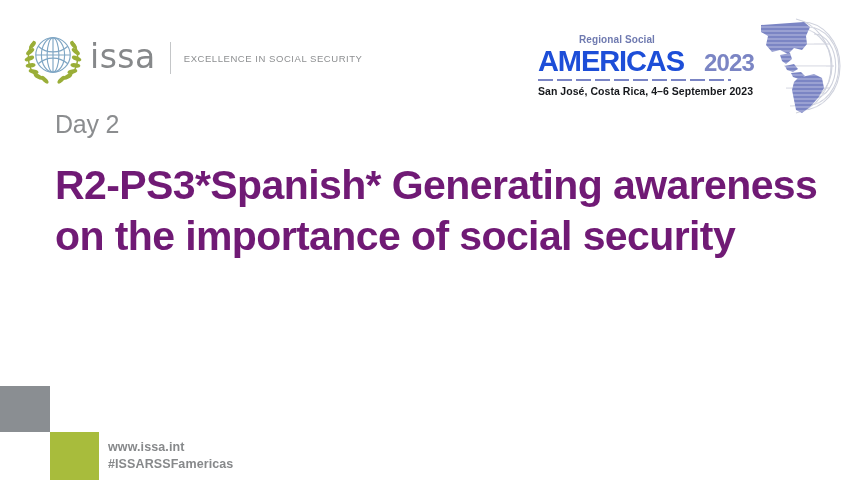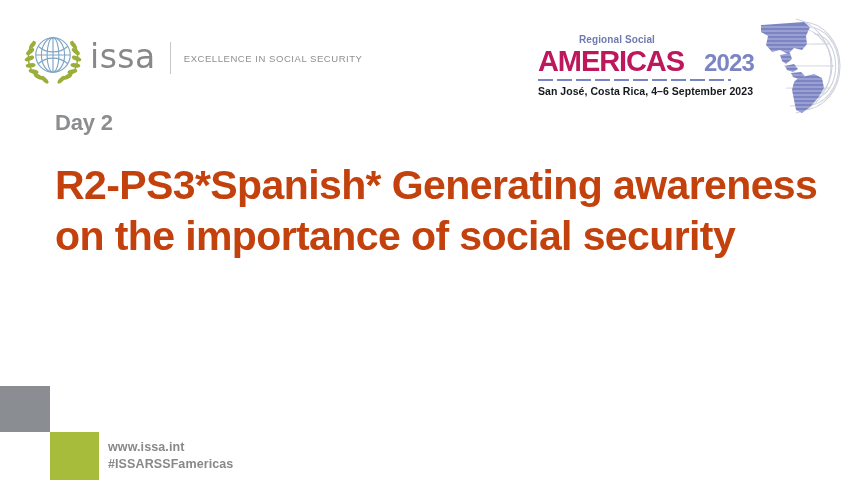--- a/index.html
+++ b/index.html
@@ -80,21 +80,21 @@
   }
   #forum-title-row {
     display: flex;
     align-items: baseline;
     margin-top: 1px;
   }
   #forum-americas {
     font-family: "Liberation Sans", sans-serif;
     font-size: 29px;
     font-weight: 700;
-    color: #be185d;
+    color: #1d4ed8;
     letter-spacing: -1.1px;
     line-height: 1;
   }
   #forum-year {
     font-family: "Liberation Sans", sans-serif;
     font-size: 24px;
     font-weight: 700;
     color: #7b85c4;
     letter-spacing: -0.8px;
     line-height: 1;
@@ -125,33 +125,33 @@
     position: absolute;
     left: 744px; top: 6px;
     width: 100px; height: 104px;
   }
 
   
   #day-label {
     position: absolute;
     left: 55px; top: 110px;
     font-family: "Liberation Sans", sans-serif;
-    font-size: 22px;
-    font-weight: 700;
+    font-size: 25px;
+    font-weight: 400;
     color: #8b8d8f;
     letter-spacing: -0.2px;
   }
   #slide-title {
     position: absolute;
     left: 55px; top: 160px;
     width: 770px;
     font-family: "Liberation Sans", sans-serif;
     font-size: 41px;
     font-weight: 700;
-    color: #c2410c;
+    color: #701a75;
     line-height: 51px;
     letter-spacing: -0.6px;
   }
 
   
   #gray-block {
     position: absolute;
     left: 0px; top: 386px;
     width: 50px; height: 46px;
     background: #8a8e92;

